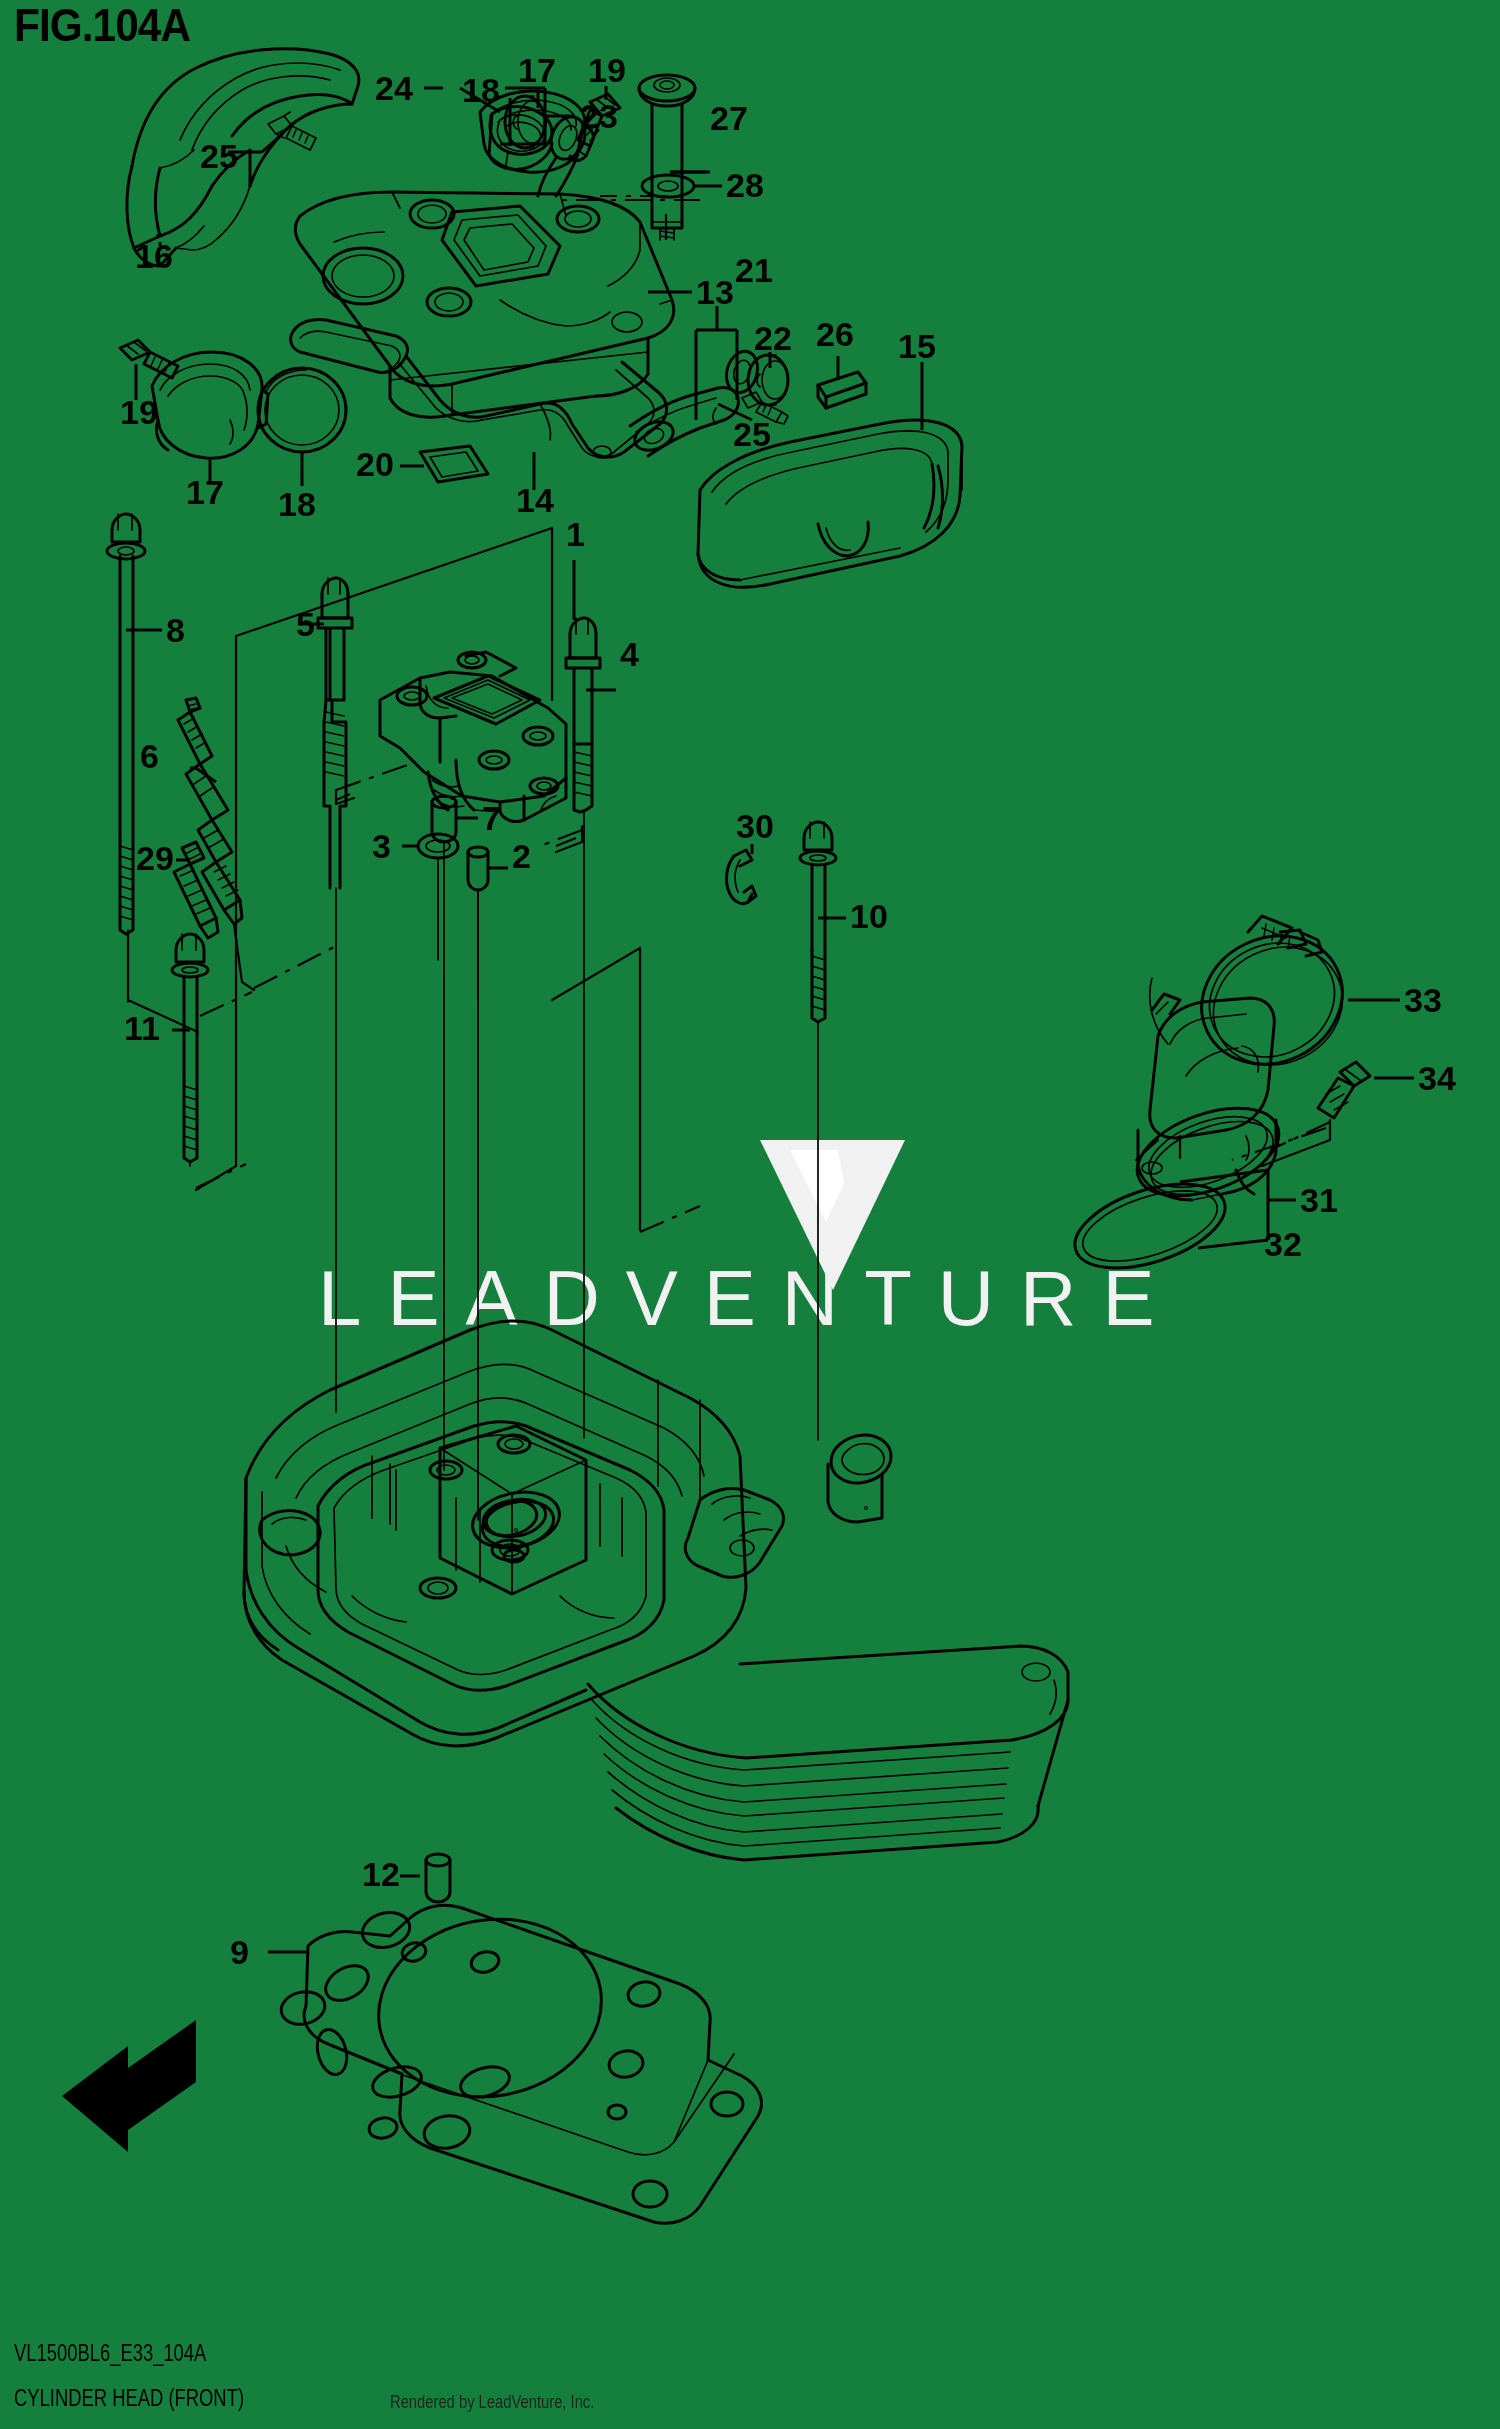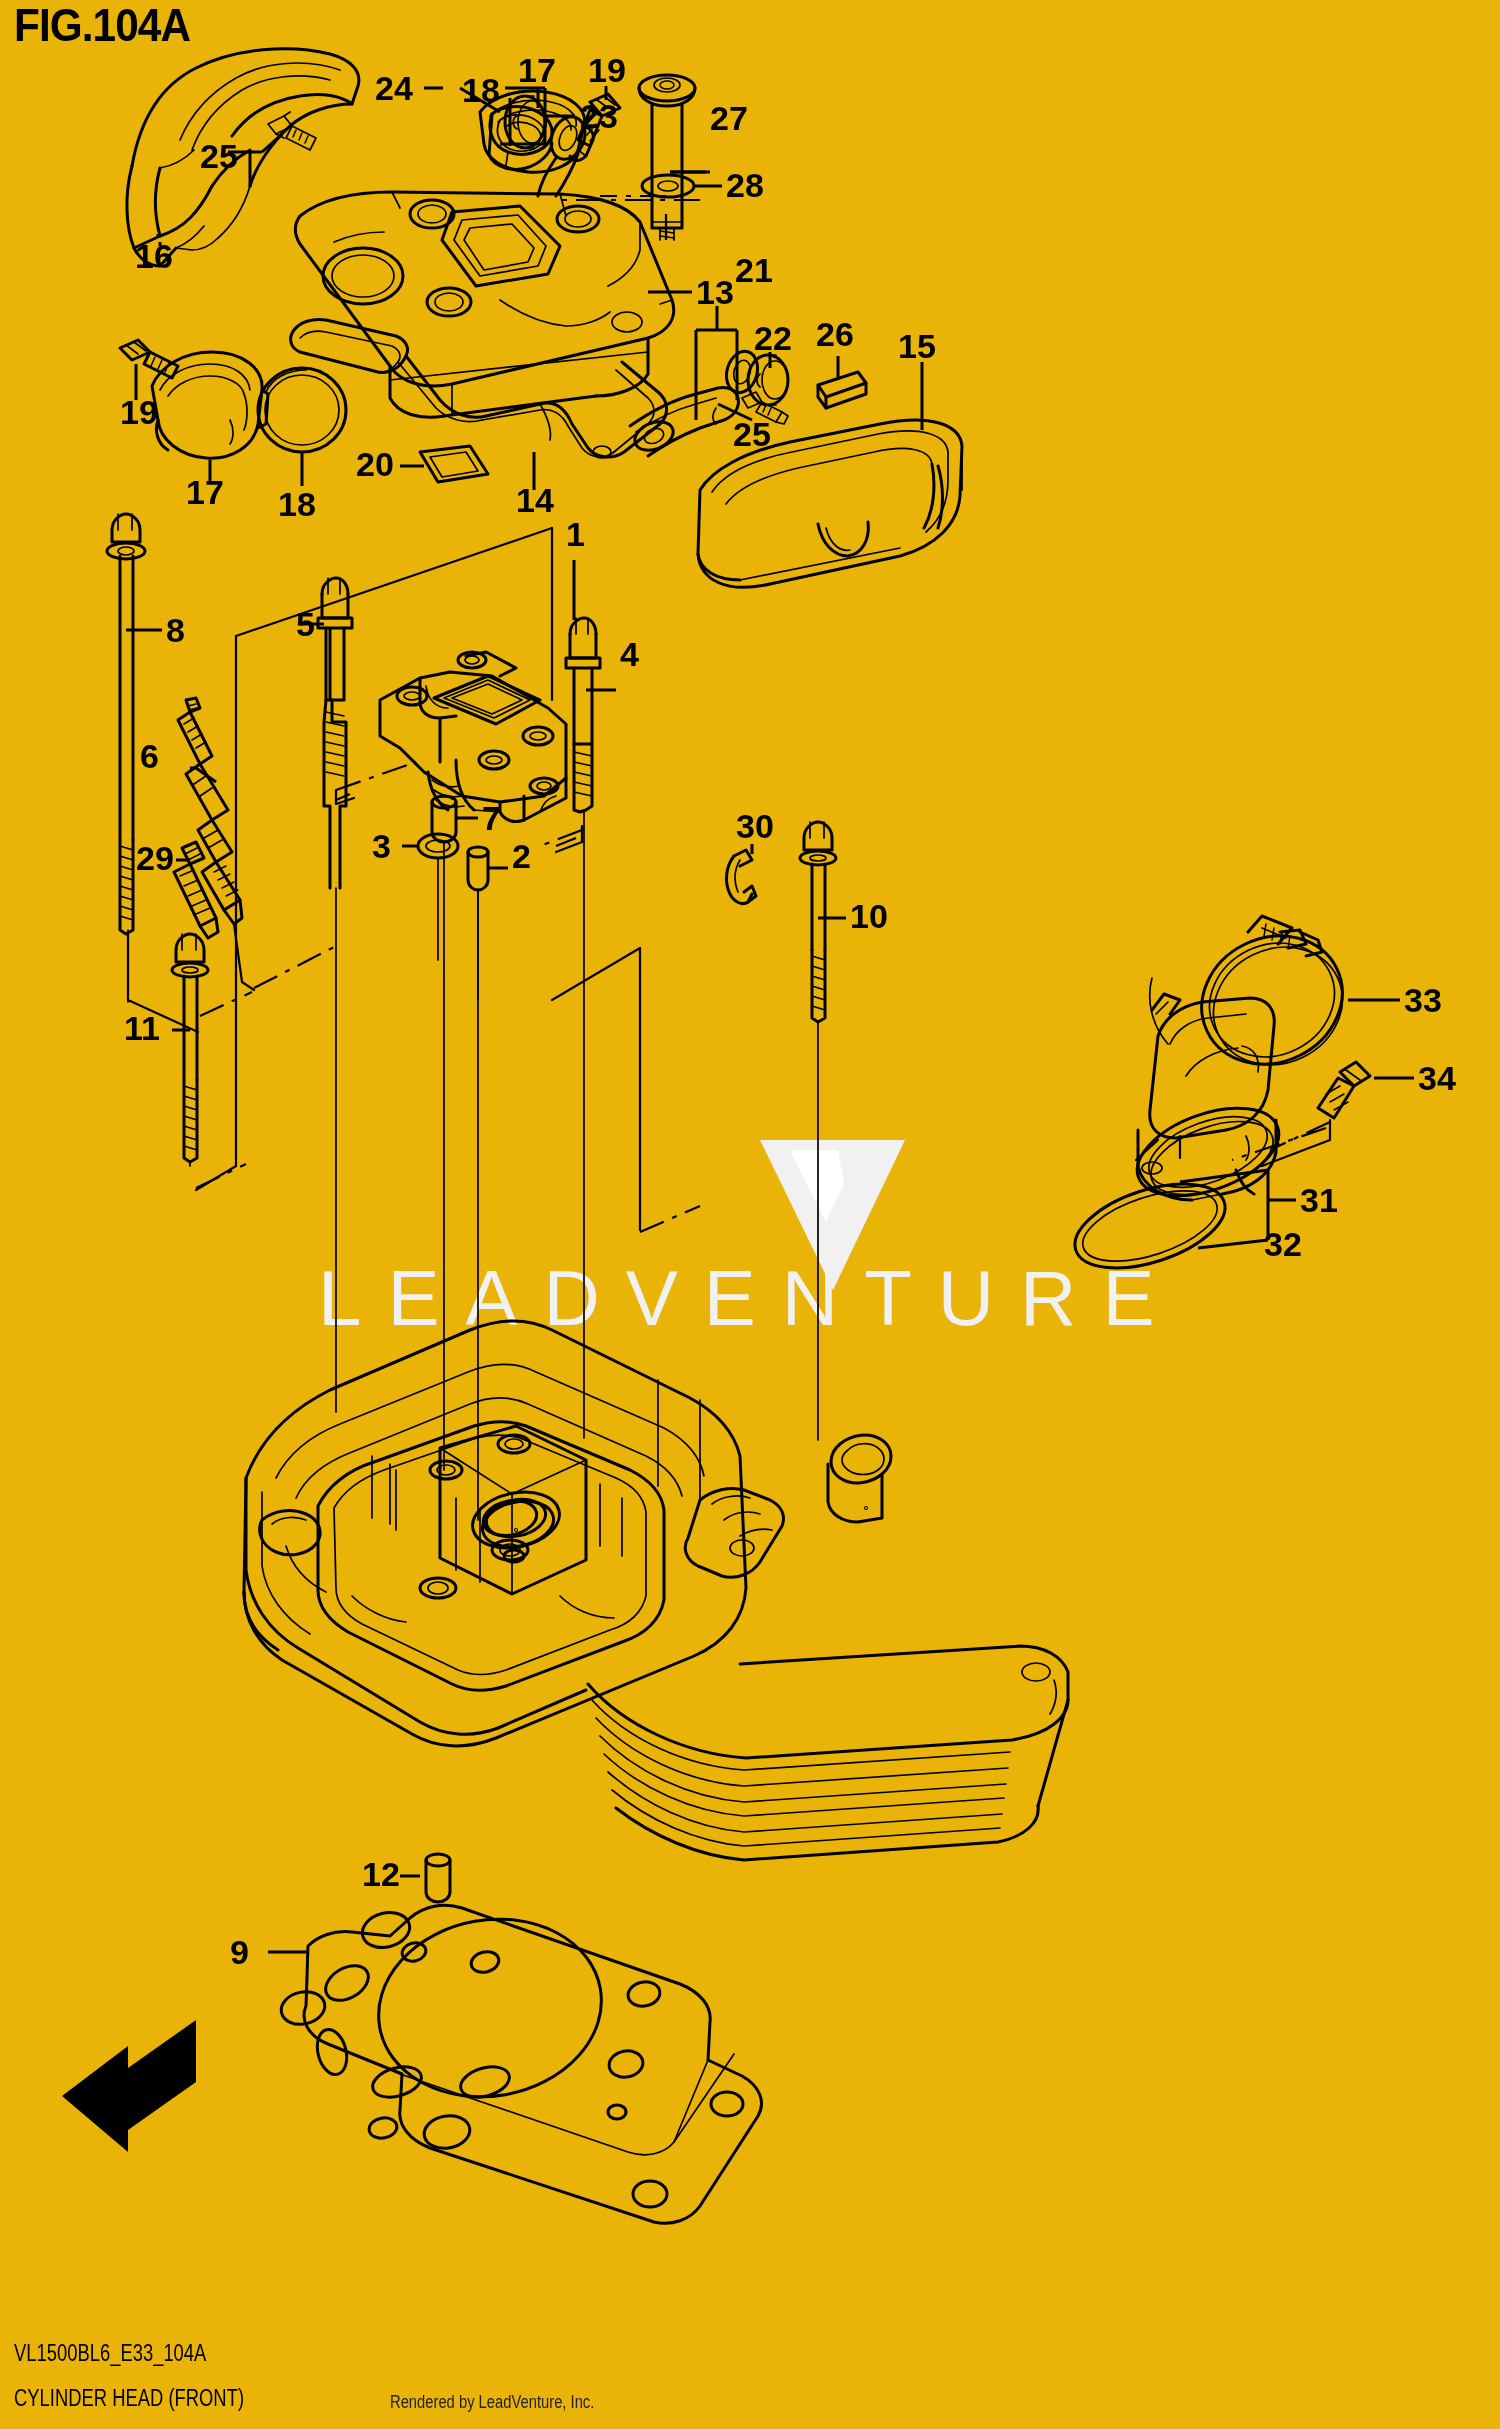--- a/index.html
+++ b/index.html
@@ -7,21 +7,21 @@
     padding: 0;
     background: #ffffff;
   }
   body {
     font-family: "Liberation Sans", sans-serif;
   }
   #page {
     position: relative;
     width: 1500px;
     height: 2429px;
-    background: #eab308;
+    background: #15803d;
     overflow: hidden;
   }
   #fig-title {
     position: absolute;
     left: 14px;
     top: 2px;
     font-family: "Liberation Sans", sans-serif;
     font-weight: bold;
     font-size: 46px;
     letter-spacing: -1px;

